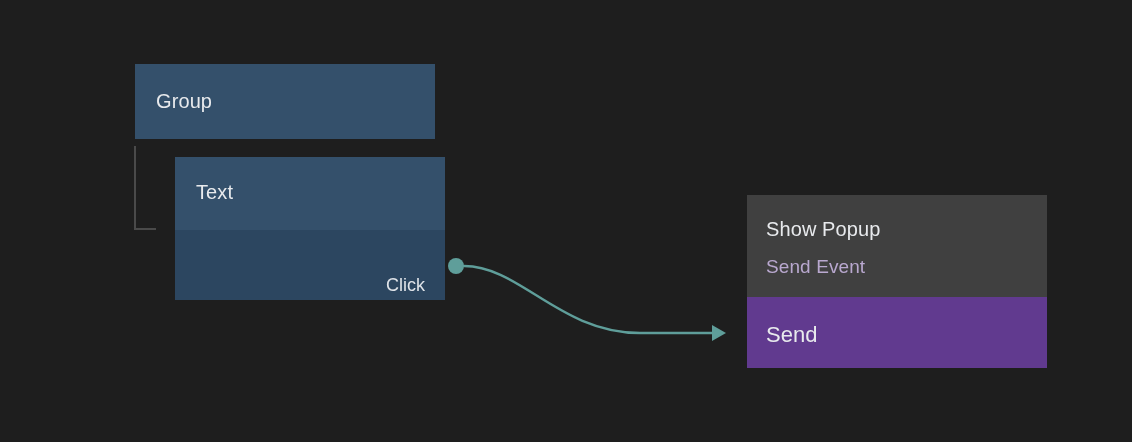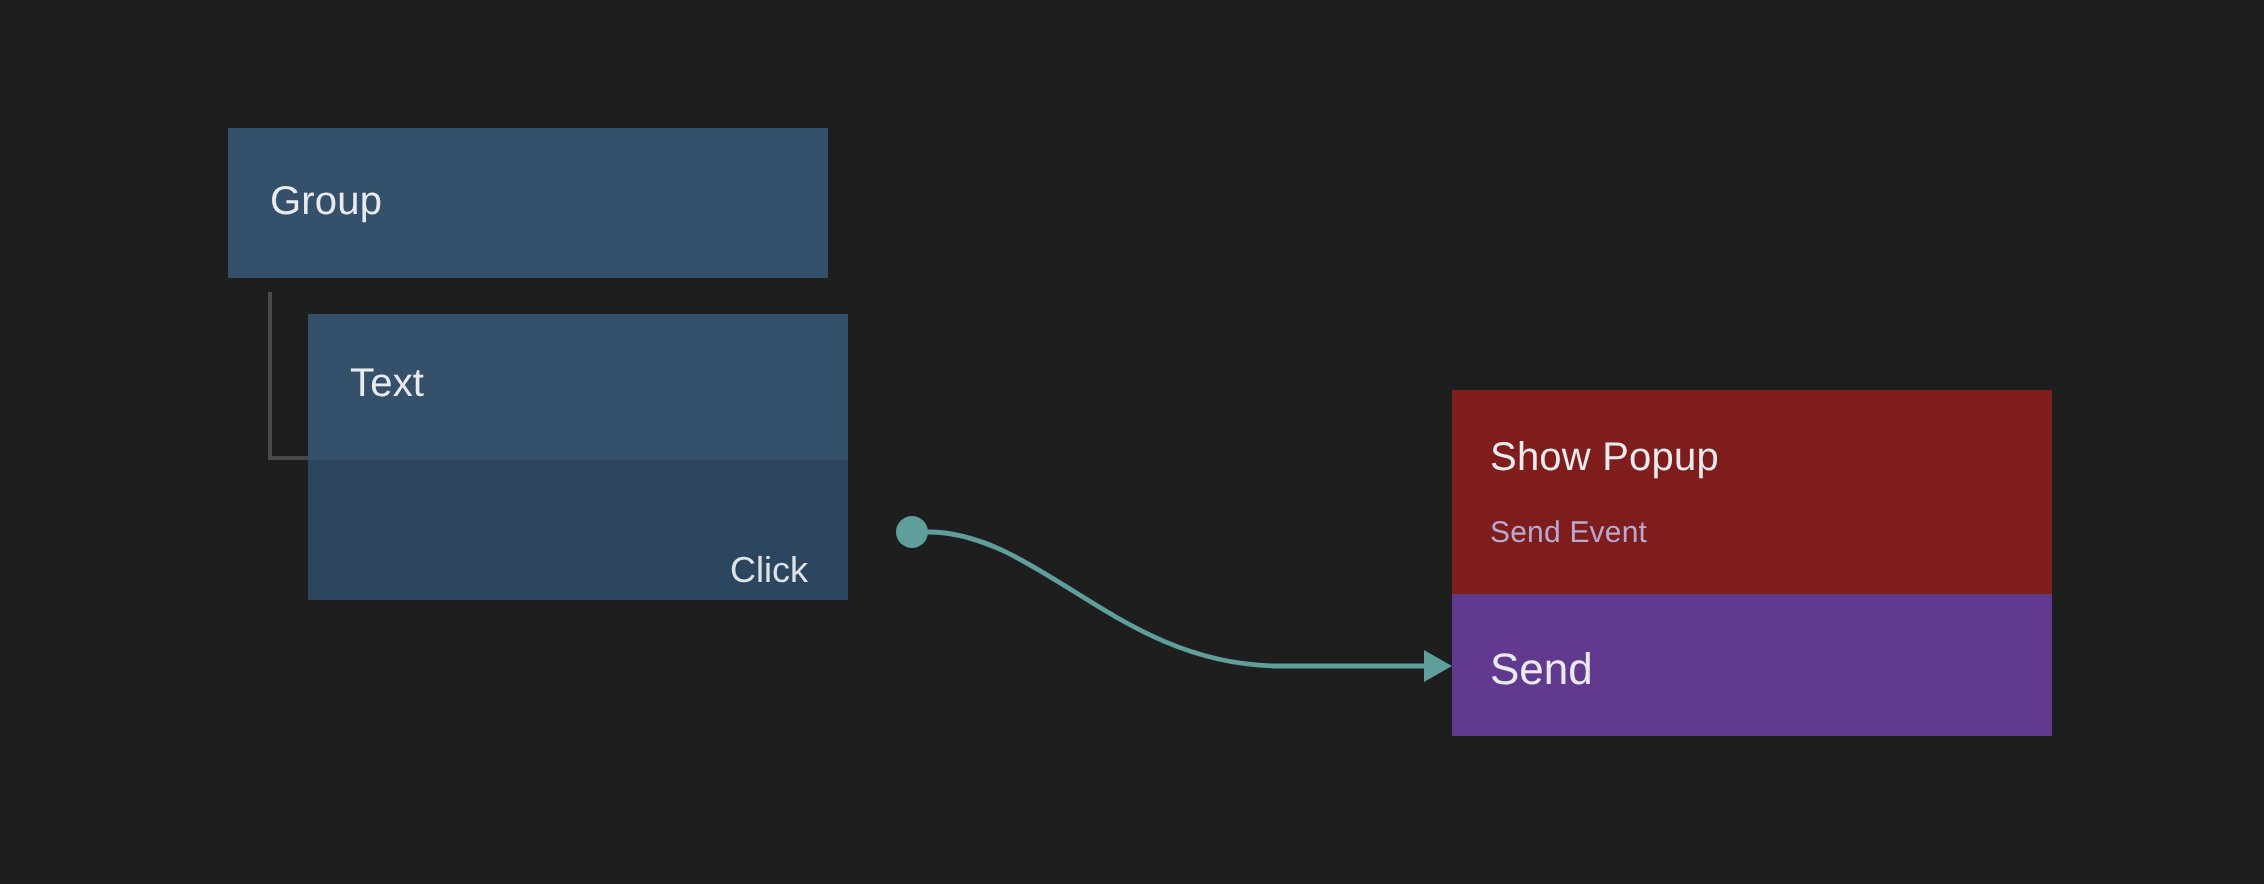--- a/index.html
+++ b/index.html
@@ -19,39 +19,40 @@
     width: 1132px;
     height: 442px;
     background: #1e1e1e;
   }
 
   
   .node {
     position: absolute;
     box-sizing: border-box;
     overflow: hidden;
+    margin-left: 21px;
   }
   .node-header {
     box-sizing: border-box;
     width: 100%;
   }
   .node-body {
     box-sizing: border-box;
     width: 100%;
   }
   .node-title {
     color: #e8eaed;
     font-size: 20px;
     line-height: 24px;
     letter-spacing: 0.1px;
     white-space: nowrap;
   }
   .node-subtitle {
     color: #b9a8cf;
-    font-size: 15px;
+    font-size: 19px;
     line-height: 23px;
     letter-spacing: 0.1px;
     white-space: nowrap;
   }
 
   
   #group-node {
     left: 114px;
     top: 64px;
     width: 300px;
@@ -127,21 +128,21 @@
 
   
   #show-popup-node {
     left: 726px;
     top: 195px;
     width: 300px;
     height: 173px;
   }
   #show-popup-node .node-header {
     height: 102px;
-    background: #7f1d1d;
+    background: #404040;
     position: relative;
     text-align: center;
   }
   #show-popup-node .node-body {
     height: 71px;
     background: #613a8f;
     position: relative;
   }
   #show-popup-node .node-title {
     position: absolute;

